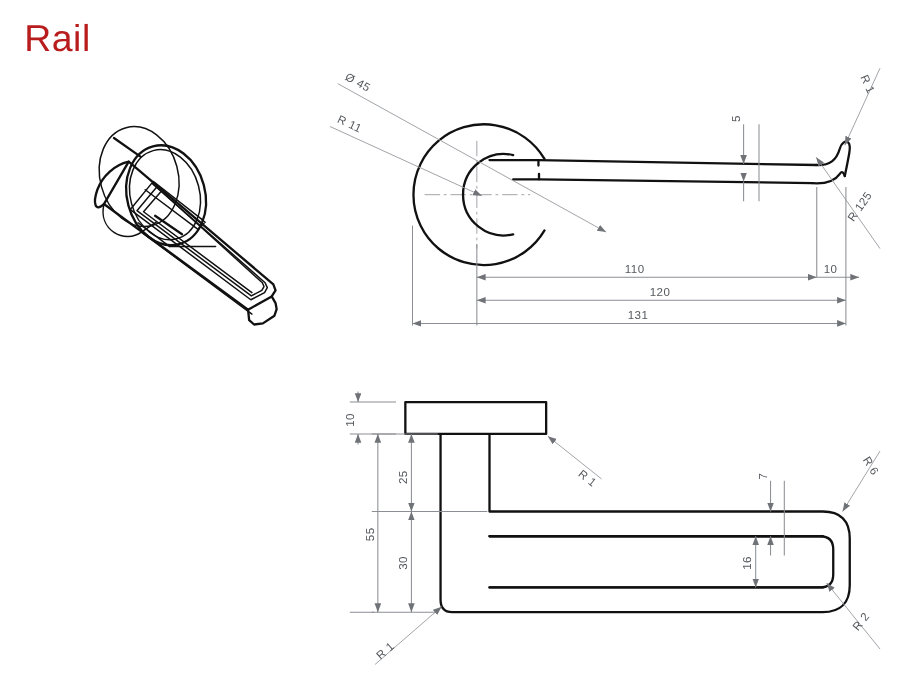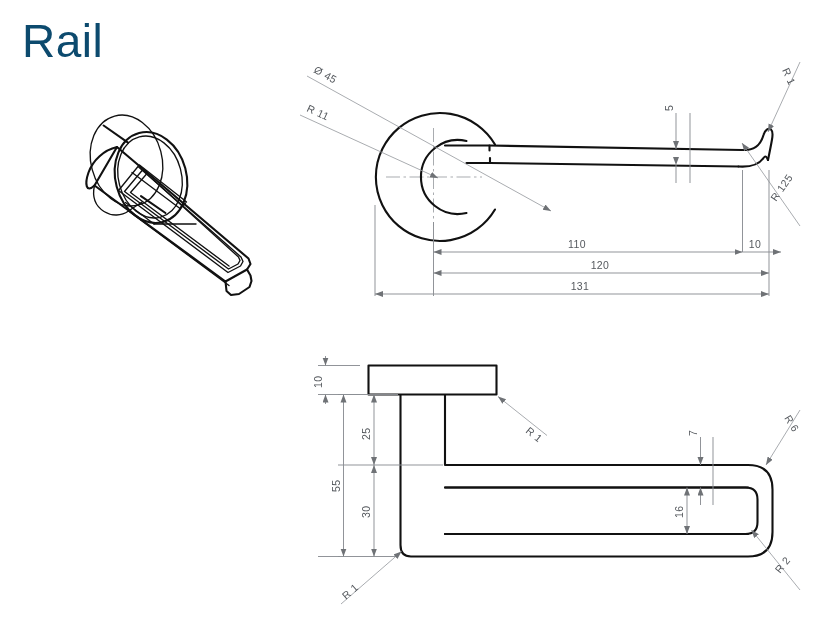--- a/index.html
+++ b/index.html
@@ -20,24 +20,24 @@
     position: absolute;
     inset: 0;
     width: 818px;
     height: 618px;
   }
   #title {
     position: absolute;
     left: 22px;
     top: 18px;
     font-family: "Liberation Sans", sans-serif;
-    font-size: 46px;
+    font-size: 34px;
     font-weight: 300;
     letter-spacing: 0.5px;
-    color: #0c4a6e;
+    color: #b91c1c;
     line-height: 1;
     white-space: nowrap;
     user-select: none;
   }
   svg { display: block; }
 </style>
 </head>
 <body>
 
 <div id="sheet">

